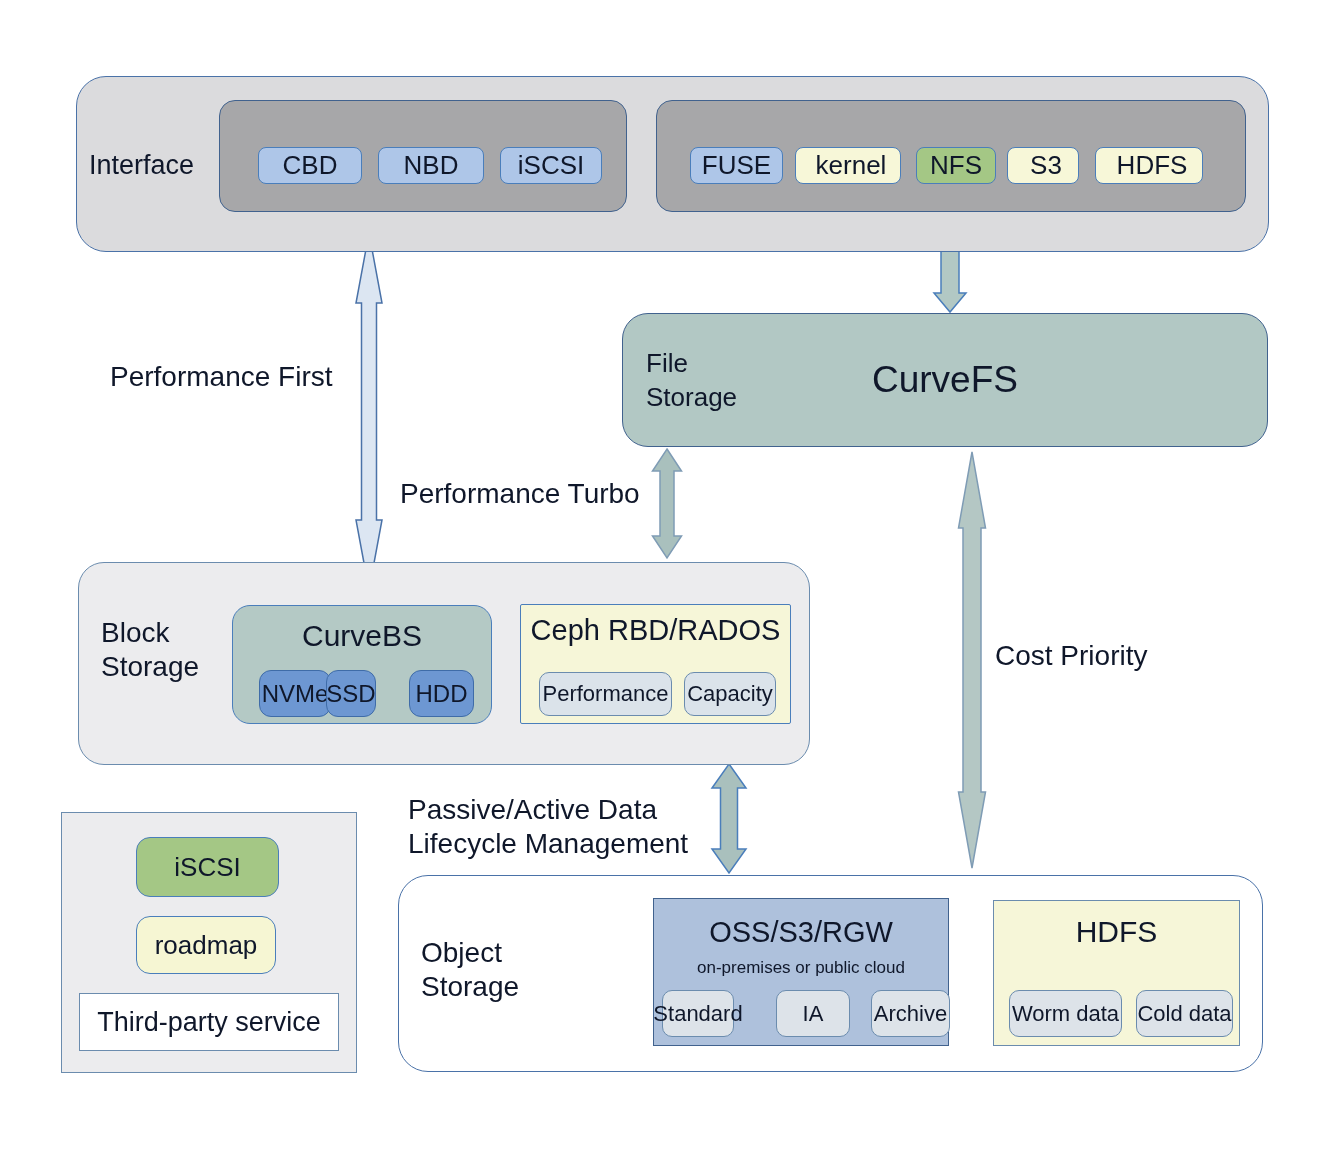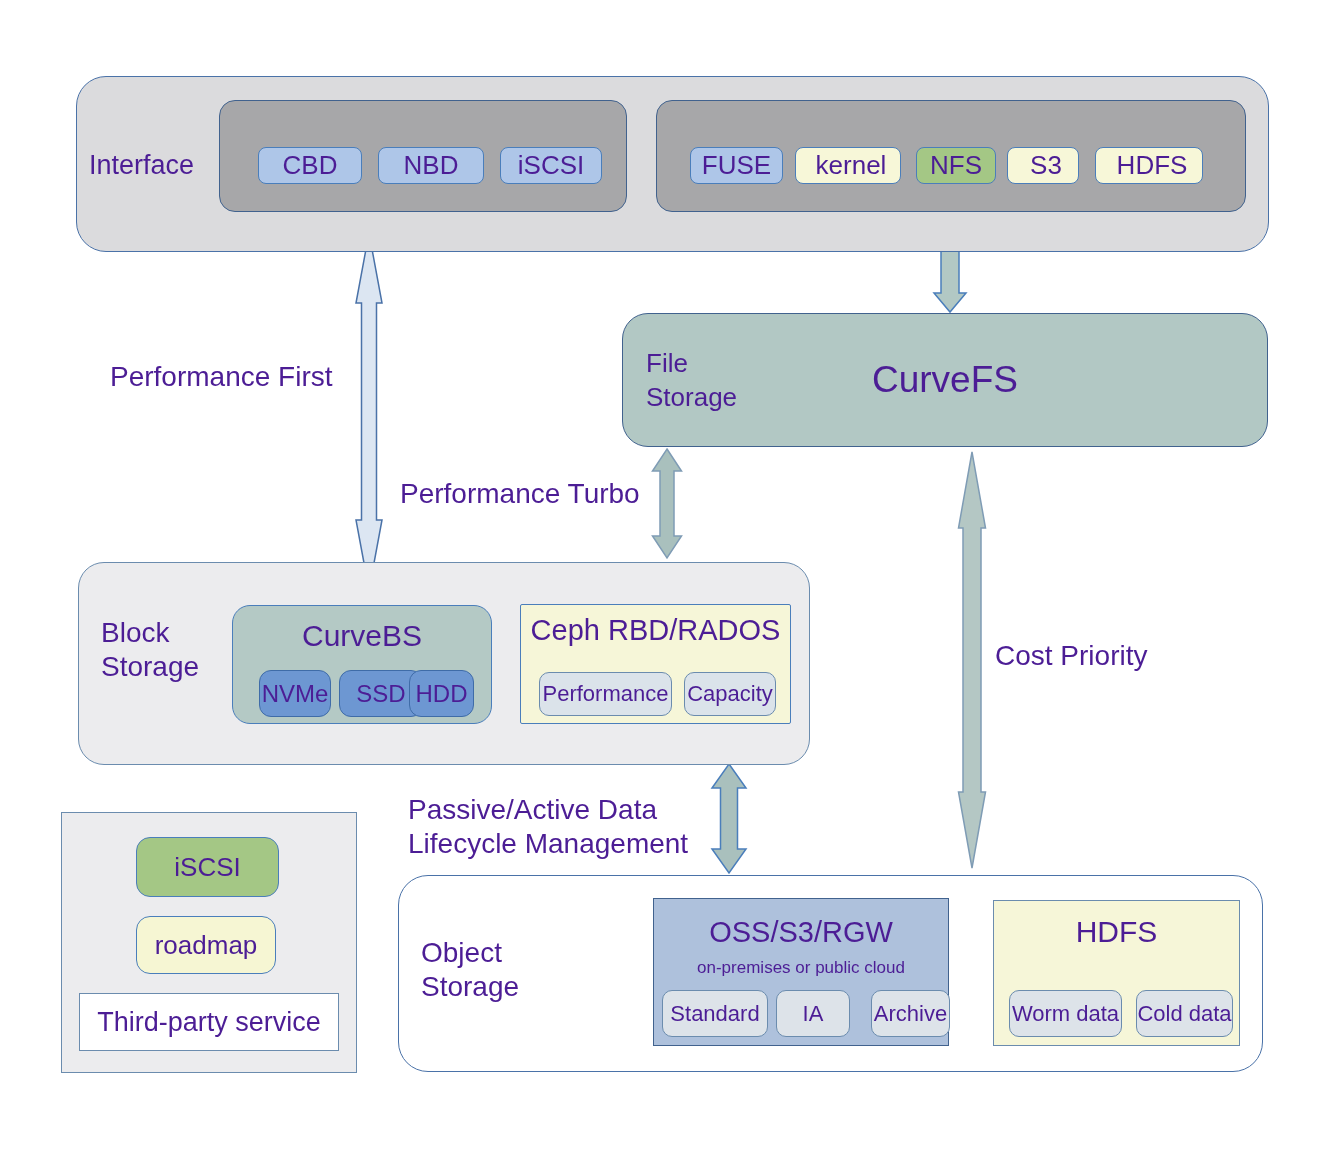--- a/index.html
+++ b/index.html
@@ -1,18 +1,18 @@
 <!DOCTYPE html>
 <html><head>
 <meta charset="utf-8">
 <style>
   html,body{margin:0;padding:0;background:#ffffff;}
   .canvas{
     position:relative;width:1342px;height:1153px;background:#ffffff;overflow:hidden;
-    font-family:"Liberation Sans", sans-serif;color:#4c1d95;
+    font-family:"Liberation Sans", sans-serif;color:#0f172a;
   }
   .arrows{position:absolute;left:0;top:0;width:1342px;height:1153px;pointer-events:none;}
 
   .panel{position:absolute;box-sizing:border-box;}
   .interface-panel{left:76px;top:76px;width:1193px;height:176px;background:#dbdbdd;border:1.5px solid #4a72a8;border-radius:30px;}
   .dark-group{position:absolute;box-sizing:border-box;background:#a7a7a9;border:1.5px solid #41628e;border-radius:16px;top:23px;height:112px;}
   .block-ifaces{left:142px;width:408px;}
   .file-ifaces{left:579px;width:590px;}
 
   .chip{
@@ -100,21 +100,21 @@
 
   <section class="panel block-panel">
     <div class="side-label" style="left:22px;top:53px;">
       <div>Block</div>
       <div>Storage</div>
     </div>
 
     <div class="curvebs-box">
       <div class="box-title">CurveBS</div>
       <div class="dev-chip" style="left:26px;width:72px;">NVMe</div>
-      <div class="dev-chip" style="left:106px;width:84px;">SSD</div>
+      <div class="dev-chip" style="left:93px;width:50px;">SSD</div>
       <div class="dev-chip" style="left:176px;width:65px;">HDD</div>
     </div>
 
     <div class="ceph-box">
       <div class="box-title">Ceph RBD/RADOS</div>
       <div class="gray-chip" style="left:18px;top:67px;width:133px;">Performance</div>
       <div class="gray-chip" style="left:163px;top:67px;width:92px;">Capacity</div>
     </div>
   </section>
 
@@ -126,21 +126,21 @@
 
   <section class="panel object-panel">
     <div class="side-label" style="left:22px;top:60px;">
       <div>Object</div>
       <div>Storage</div>
     </div>
 
     <div class="oss-box">
       <div class="box-title">OSS/S3/RGW</div>
       <div class="box-subtitle">on-premises or public cloud</div>
-      <div class="gray-chip sq" style="left:8px;top:91px;width:106px;text-align:right;">Standard</div>
+      <div class="gray-chip sq" style="left:8px;top:91px;width:72px;text-align:right;">Standard</div>
       <div class="gray-chip sq" style="left:122px;top:91px;width:74px;">IA</div>
       <div class="gray-chip sq" style="left:217px;top:91px;width:79px;">Archive</div>
     </div>
 
     <div class="hdfs-box">
       <div class="box-title">HDFS</div>
       <div class="gray-chip sq" style="left:15px;top:89px;width:113px;">Worm data</div>
       <div class="gray-chip sq" style="left:142px;top:89px;width:97px;">Cold data</div>
     </div>
   </section>

